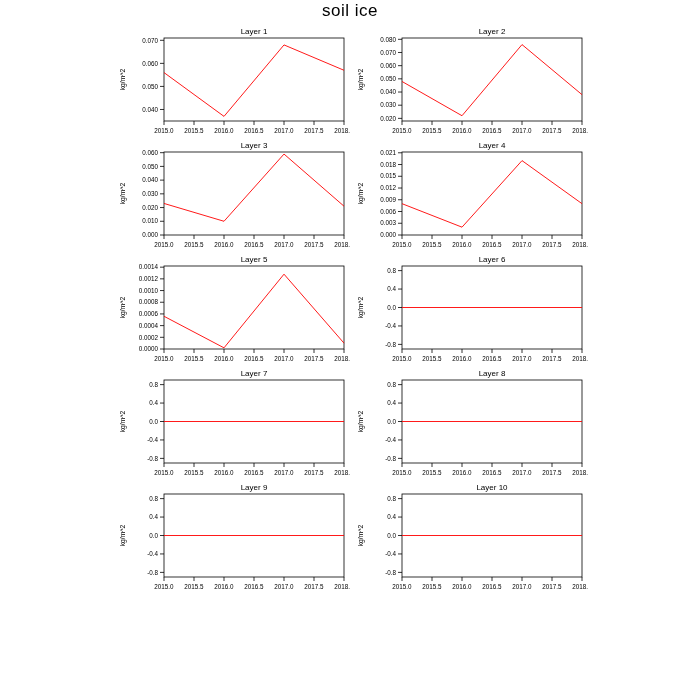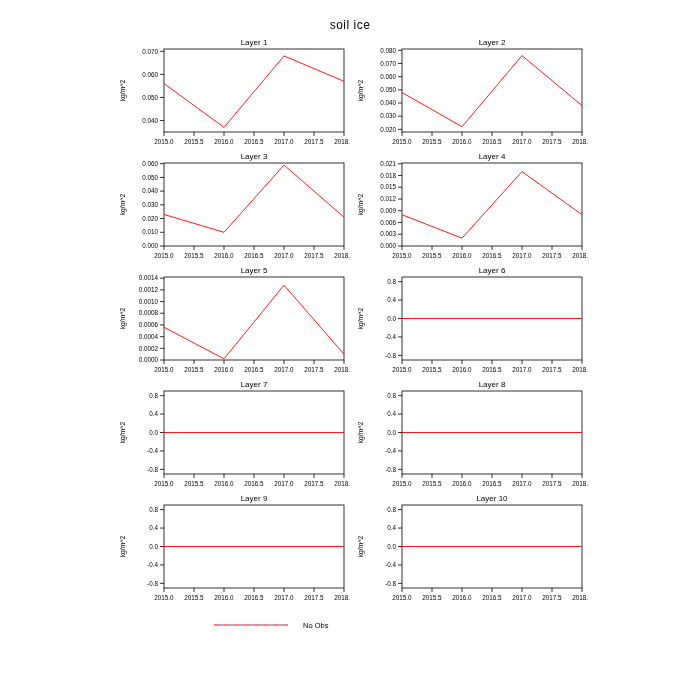--- a/index.html
+++ b/index.html
@@ -1,18 +1,18 @@
 <!DOCTYPE html>
 <html><head>
 <meta charset="utf-8">
 <style>
   html,body{margin:0;padding:0;background:#ffffff;}
   body{width:700px;height:700px;font-family:"Liberation Sans",sans-serif;color:#000;overflow:hidden;}
   .page{width:700px;height:700px;position:relative;}
-  .suptitle{text-align:center;font-size:12px;padding-top:18px;letter-spacing:0.5px;}
+  .suptitle{text-align:center;font-size:17px;padding-top:1px;letter-spacing:0.5px;}
   .grid{margin-top:4px;display:grid;grid-template-columns:238px 238px;justify-content:center;row-gap:1px;column-gap:0px;}
   .panel{width:238px;height:113px;}
   svg{display:block;}
   svg text{font-family:"Liberation Sans",sans-serif;fill:#000;}
   .legend{margin-top:14px;margin-left:213px;}
   .legend-row{display:flex;align-items:center;height:12px;margin-bottom:18px;}
   .legend-label{font-size:7.5px;margin-left:14px;}
 </style>
 </head>
 <body>
@@ -355,21 +355,14 @@
           <text x="202" y="108" text-anchor="middle" font-size="6.3">2017.5</text>
           <line x1="232" y1="96" x2="232" y2="100" stroke="#000" stroke-width="0.8"></line>
           <text x="232" y="108" text-anchor="middle" font-size="6.3">2018.0</text>
           <text x="13" y="54.5" font-size="6.8" text-anchor="middle" transform="rotate(-90 13 54.5)">kg/m^2</text>
           <polyline points="52.00,54.50 112.00,54.50 172.00,54.50 232.00,54.50" fill="none" stroke="#ff0000" stroke-width="0.9"></polyline>
         </svg>
       </div>
     </div>
 
   <div class="legend">
-    <div class="legend-row">
-      <svg width="76" height="8">
-        <line x1="1" y1="4" x2="75" y2="4" stroke="#ff0000" stroke-width="1" stroke-dasharray="5 5"></line>
-        <line x1="1" y1="4" x2="75" y2="4" stroke="#5555bb" stroke-width="1" stroke-dasharray="5 5" stroke-dashoffset="-5"></line>
-      </svg>
-      <span class="legend-label">No Obs</span>
-    </div>
   </div>
 </div>
 
 </body></html>

